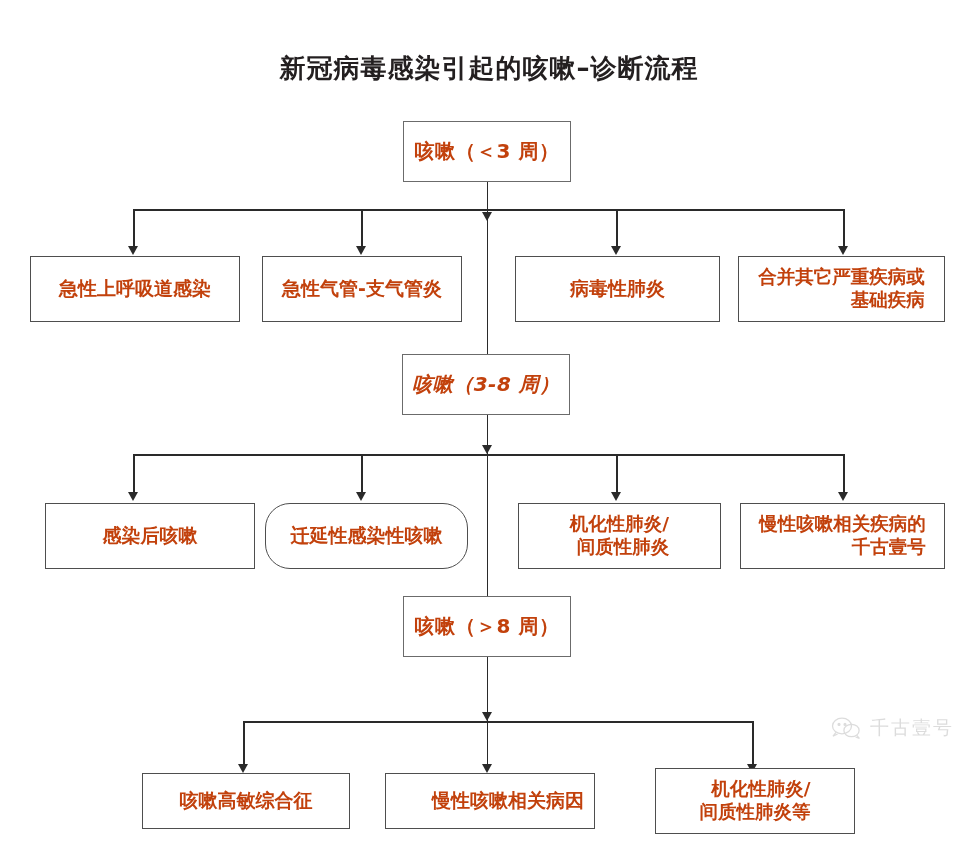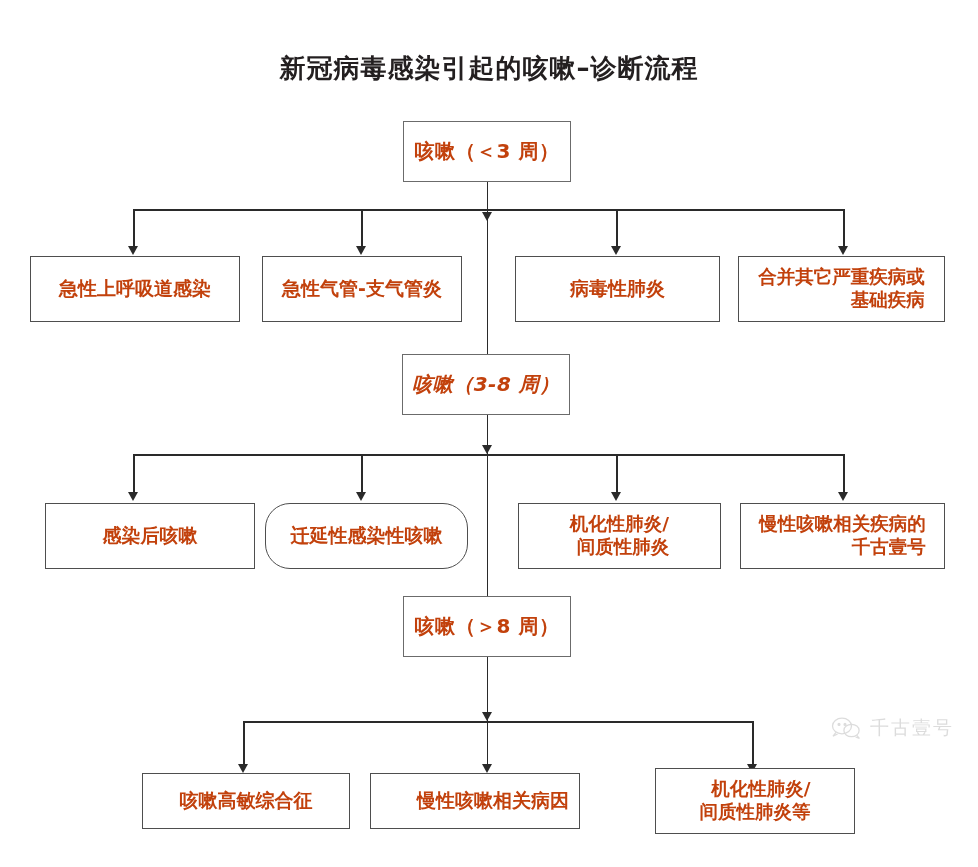--- a/index.html
+++ b/index.html
@@ -189,21 +189,21 @@
   <div class="vline" style="left:486.5px; top:697px; height:43px;"></div>
   <div class="arrow" style="left:481.5px; top:740px;"></div>
 
   <div class="vline" style="left:752px; top:697px; height:43px;"></div>
   <div class="arrow" style="left:747px; top:740px;"></div>
 
   <div class="node leaf" style="left:142px; top:749px; width:208px; height:56px;">
     <span class="txt">咳嗽高敏综合征</span>
   </div>
 
-  <div class="node leaf" style="left:370px; top:749px; width:210px; height:56px;padding-left:36px;">
+  <div class="node leaf" style="left:385px; top:749px; width:210px; height:56px;padding-left:36px;">
     <span class="txt">慢性咳嗽相关病因</span>
   </div>
 
   <div class="node leaf two-line" style="left:655px; top:744px; width:200px; height:66px;">
     <span class="txt">机化性肺炎/
 间质性肺炎等</span>
   </div>
 
   <div id="watermark">
     <span>

